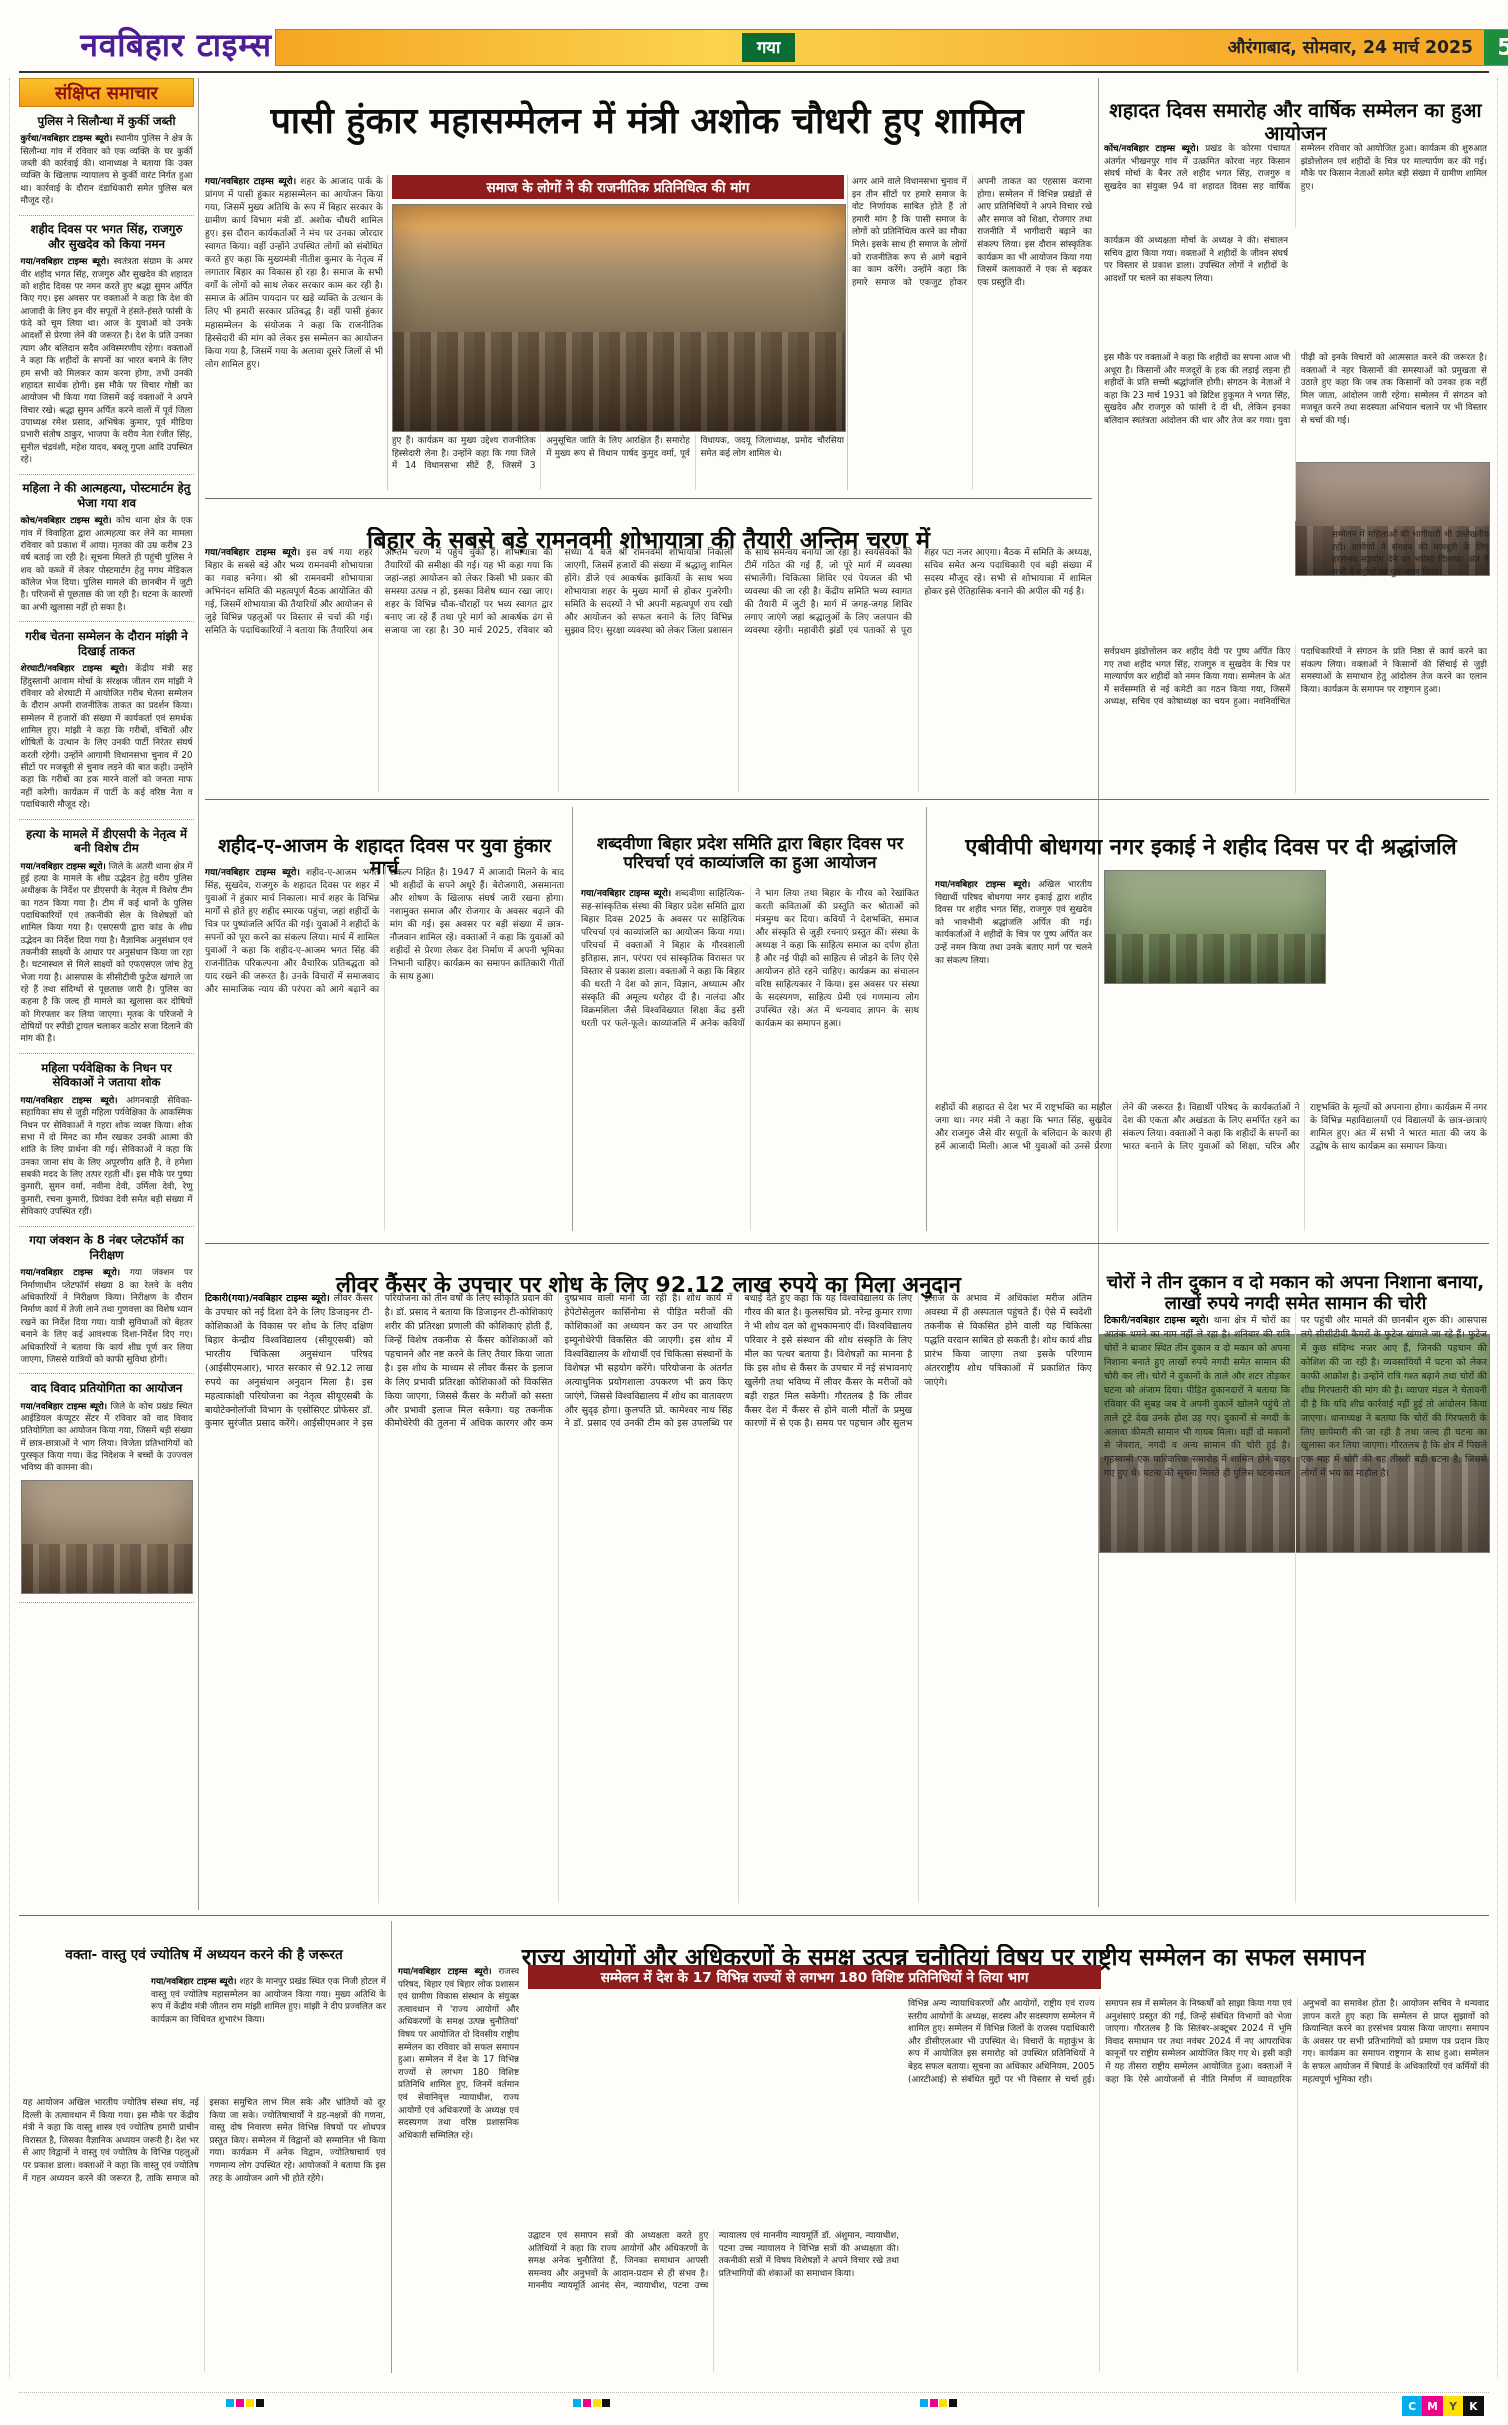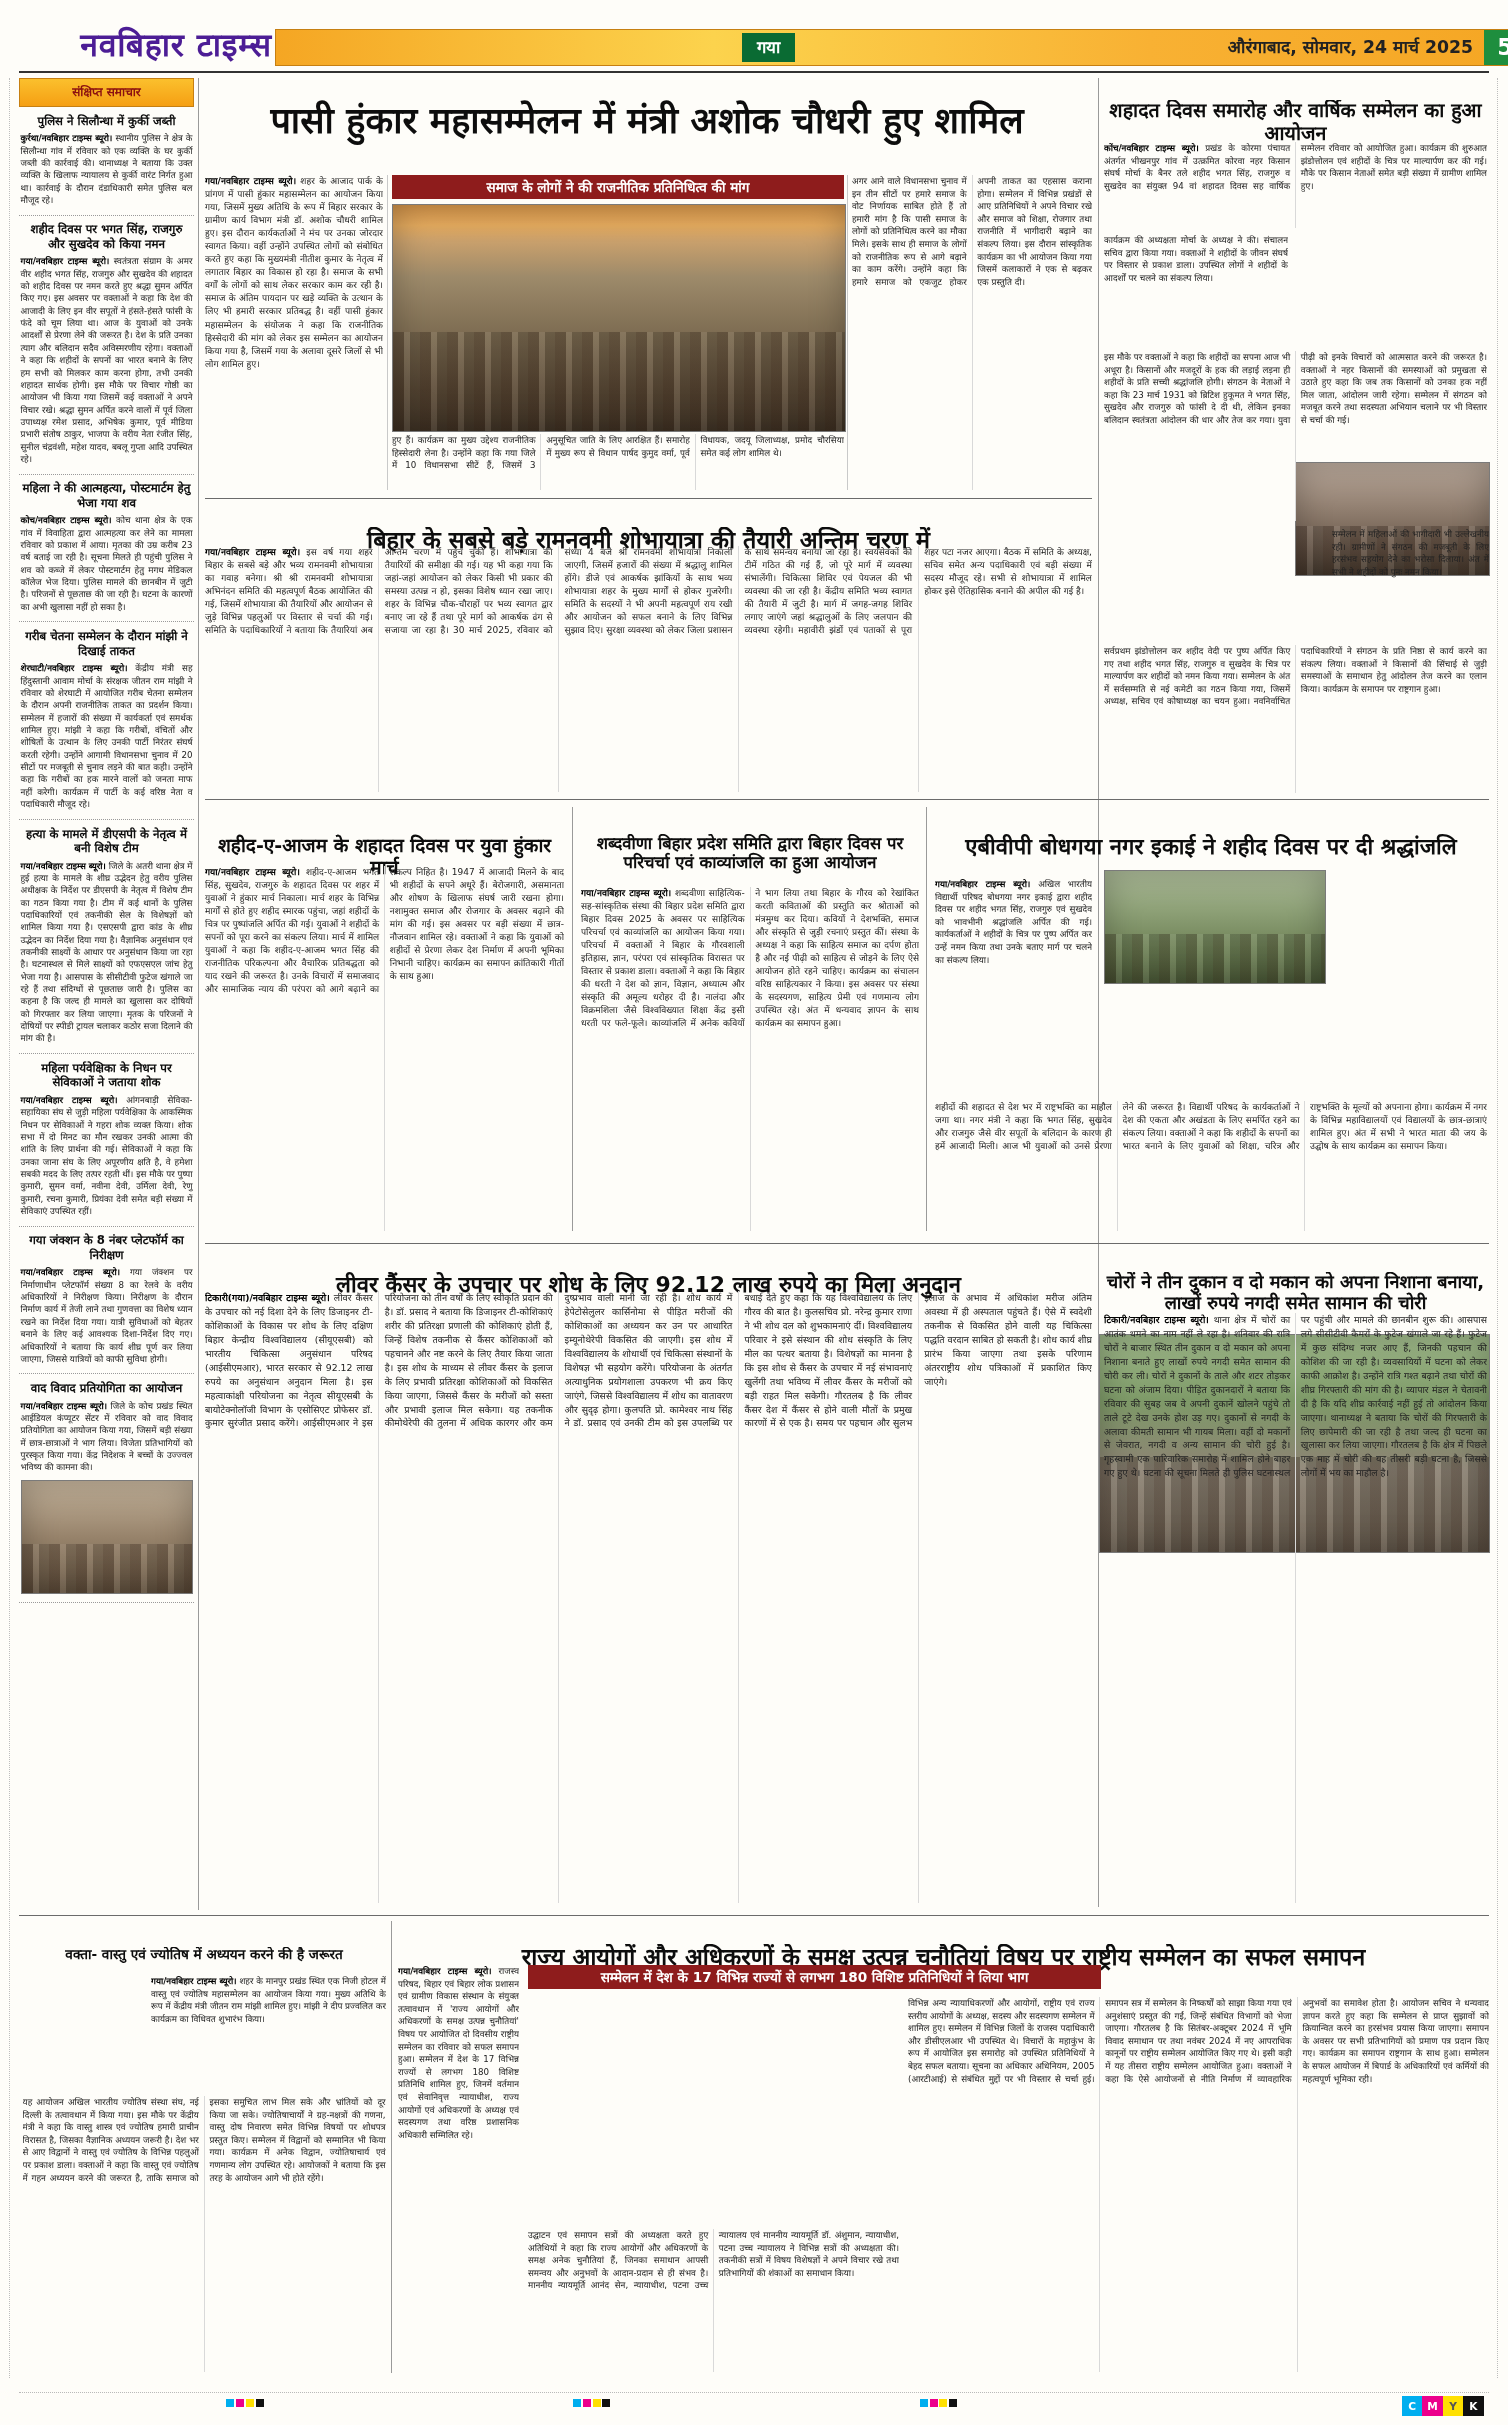--- a/index.html
+++ b/index.html
@@ -26,21 +26,21 @@
   .masthead{font-size:32px;font-weight:bold;color:#4c1d95;letter-spacing:0.8px;line-height:1.2;text-align:right;}
   .topbar{background:linear-gradient(90deg,#f5a623 0,#fcd34d 35%,#f8b133 70%,#f5a623 100%);
           border:0.8px solid #c67f12;padding-left:36px;}
   .edition-box{position:absolute;left:466px;top:3px;height:29px;line-height:29px;padding:0 15px;
           background:#0a6b33;color:#fff;font-weight:bold;font-size:16.6px;}
   .date-txt{position:absolute;right:53px;top:0;height:35px;line-height:35px;font-weight:bold;font-size:17.3px;color:#222;}
   .pagenum{position:absolute;right:0;top:0;width:42px;height:35px;line-height:35px;text-align:center;
           background:#1e8e3e;color:#fff;font-weight:bold;font-size:22.6px;}
   .briefs-col{overflow:hidden;}
   .briefs-head{background:linear-gradient(180deg,#fbc02d 0,#f59f13 100%);color:#8b1010;font-weight:bold;
-          font-size:12px;text-align:center;line-height:27px;height:27px;border:0.8px solid #c67f12;}
+          font-size:18px;text-align:center;line-height:27px;height:27px;border:0.8px solid #c67f12;}
   .brief{padding:6.8px 1.5px 8.3px;border-bottom:0.8px dotted #9a9a9a;}
   .brief-hl{font-weight:bold;font-size:11.7px;line-height:1.25;text-align:center;margin-bottom:3.8px;color:#0d0d0d;}
   .brief-body{font-size:8.7px;line-height:1.42;text-align:justify;color:#222;}
   .brief-photo{height:112px;margin-top:6px;}
   .maroon-bar{background:#8e1c1c;color:#ffffff;font-weight:bold;text-align:center;overflow:hidden;}
   .footer-rule{position:absolute;border-top:1.5px dotted #b9b9b9;}
   .regdot{position:absolute;width:7.5px;height:7.5px;}
   .cmyk{position:absolute;display:flex;}
   .cmyk span{width:20.4px;height:20.4px;line-height:20.4px;text-align:center;color:#fff;font-weight:bold;font-size:10.6px;}
   .c-c{background:#00aeef;} .c-m{background:#ec008c;} .c-y{background:#ffe000;color:#555 !important;} .c-k{background:#111;}
@@ -104,21 +104,21 @@
   <div class="abs hl" style="left:205px;top:80px;width:884px;height:89px;font-size:36px;">पासी हुंकार महासम्मेलन में मंत्री अशोक चौधरी हुए शामिल</div>
 
   <div class="abs body-txt" style="left:205px;top:175px;width:178px;height:315px;"><b class="dl">गया/नवबिहार टाइम्स ब्यूरो।</b> <span>शहर के आजाद पार्क के प्रांगण में पासी हुंकार महासम्मेलन का आयोजन किया गया, जिसमें मुख्य अतिथि के रूप में बिहार सरकार के ग्रामीण कार्य विभाग मंत्री डॉ. अशोक चौधरी शामिल हुए। इस दौरान कार्यकर्ताओं ने मंच पर उनका जोरदार स्वागत किया। वहीं उन्होंने उपस्थित लोगों को संबोधित करते हुए कहा कि मुख्यमंत्री नीतीश कुमार के नेतृत्व में लगातार बिहार का विकास हो रहा है। समाज के सभी वर्गों के लोगों को साथ लेकर सरकार काम कर रही है। समाज के अंतिम पायदान पर खड़े व्यक्ति के उत्थान के लिए भी हमारी सरकार प्रतिबद्ध है। वहीं पासी हुंकार महासम्मेलन के संयोजक ने कहा कि राजनीतिक हिस्सेदारी की मांग को लेकर इस सम्मेलन का आयोजन किया गया है, जिसमें गया के अलावा दूसरे जिलों से भी लोग शामिल हुए।</span></div>
 
   <div class="vrule" style="left:387px;top:175px;height:315px;background:#c9c9c9;"></div>
 
   <div class="abs maroon-bar" style="left:392px;top:175px;width:452px;height:24px;line-height:24px;font-size:13.6px;">समाज के लोगों ने की राजनीतिक प्रतिनिधित्व की मांग</div>
 
   <div class="abs photo photo-a" style="left:392px;top:204px;width:452px;height:226px;"></div>
 
-  <div class="abs body-txt small-txt cols-3" style="left:392px;top:434px;width:452px;height:56px;">हुए हैं। कार्यक्रम का मुख्य उद्देश्य राजनीतिक हिस्सेदारी लेना है। उन्होंने कहा कि गया जिले में 10 विधानसभा सीटें हैं, जिसमें 3 अनुसूचित जाति के लिए आरक्षित हैं। समारोह में मुख्य रूप से विधान पार्षद कुमुद वर्मा, पूर्व विधायक, जदयू जिलाध्यक्ष, प्रमोद चौरसिया समेत कई लोग शामिल थे।</div>
+  <div class="abs body-txt small-txt cols-3" style="left:392px;top:434px;width:452px;height:56px;">हुए हैं। कार्यक्रम का मुख्य उद्देश्य राजनीतिक हिस्सेदारी लेना है। उन्होंने कहा कि गया जिले में 14 विधानसभा सीटें हैं, जिसमें 3 अनुसूचित जाति के लिए आरक्षित हैं। समारोह में मुख्य रूप से विधान पार्षद कुमुद वर्मा, पूर्व विधायक, जदयू जिलाध्यक्ष, प्रमोद चौरसिया समेत कई लोग शामिल थे।</div>
 
   <div class="vrule" style="left:847px;top:175px;height:315px;background:#c9c9c9;"></div>
 
   <div class="abs body-txt small-txt cols-2" style="left:852px;top:175px;width:240px;height:315px;">अगर आने वाले विधानसभा चुनाव में इन तीन सीटों पर हमारे समाज के वोट निर्णायक साबित होते हैं तो हमारी मांग है कि पासी समाज के लोगों को प्रतिनिधित्व करने का मौका मिले। इसके साथ ही समाज के लोगों को राजनीतिक रूप से आगे बढ़ाने का काम करेंगे। उन्होंने कहा कि हमारे समाज को एकजुट होकर अपनी ताकत का एहसास कराना होगा। सम्मेलन में विभिन्न प्रखंडों से आए प्रतिनिधियों ने अपने विचार रखे और समाज को शिक्षा, रोजगार तथा राजनीति में भागीदारी बढ़ाने का संकल्प लिया। इस दौरान सांस्कृतिक कार्यक्रम का भी आयोजन किया गया जिसमें कलाकारों ने एक से बढ़कर एक प्रस्तुति दी।</div>
 
   <div class="hrule" style="left:205px;top:498px;width:887px;"></div>
 
   <div class="vrule" style="left:1098px;top:78px;height:1829px;"></div>
 
   <div class="abs hl" style="left:1104px;top:80px;width:383px;height:56px;font-size:19.6px;">शहादत दिवस समारोह और वार्षिक सम्मेलन का हुआ आयोजन</div>

